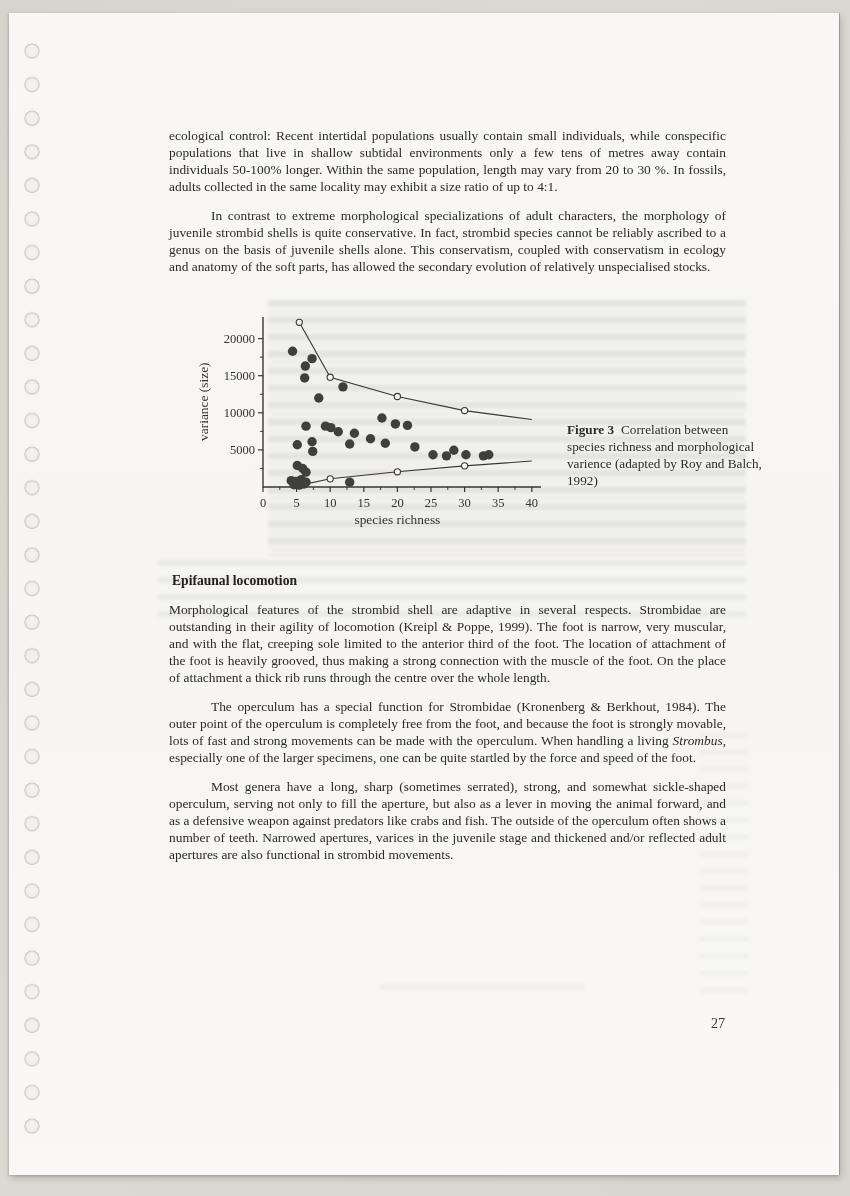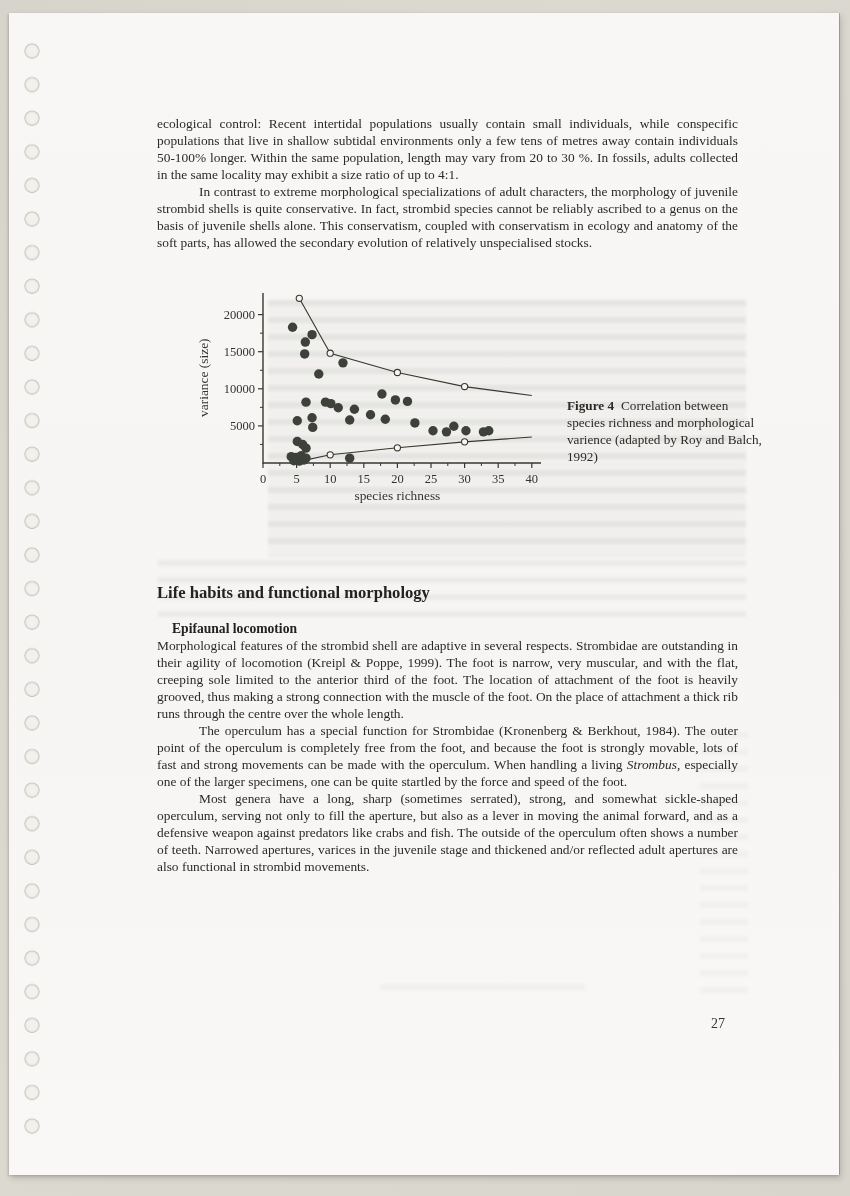--- a/index.html
+++ b/index.html
@@ -38,21 +38,21 @@
   .g2{left:158px;top:560px;width:588px;height:66px;opacity:.55;}
   .g3{left:380px;top:984px;width:205px;height:14px;opacity:.35;}
   .g4{left:700px;top:732px;width:48px;height:266px;opacity:.30;}
 
   
   .content{
     position:absolute;left:157px;top:115px;width:581px;
     font-size:13.4px;line-height:17px;color:#2b2a27;
     text-align:justify;
   }
-  .content p{margin:0;}
+  .content p{margin:12px;}
   p.indent{text-indent:42px;}
   h1.section{font-size:16.6px;line-height:20px;margin:52px 0 0 0;font-weight:bold;color:#23221f;}
   h2.subsection{font-size:13.6px;line-height:17px;margin:17px 0 0 15px;font-weight:bold;color:#23221f;}
 
   
   .figure{position:relative;height:246px;margin-top:34px;}
   .figure svg{position:absolute;left:36px;top:0;}
   .caption{
     position:absolute;left:410px;top:112px;width:200px;
     font-size:13.2px;line-height:17px;text-align:left;text-indent:0;
@@ -169,25 +169,24 @@
           <circle cx="108.304" cy="170.58" r="4.7" fill="#3d413a"></circle>
           <circle cx="113.00800000000001" cy="173.177" r="4.7" fill="#3d413a"></circle>
           <circle cx="156.688" cy="173.177" r="4.7" fill="#3d413a"></circle>
           <circle cx="100.91199999999999" cy="175.774" r="4.7" fill="#3d413a"></circle>
           <circle cx="106.28800000000001" cy="176.145" r="4.7" fill="#3d413a"></circle>
           <circle cx="110.99199999999999" cy="175.032" r="4.7" fill="#3d413a"></circle>
           <text x="204.4" y="215" text-anchor="middle" class="axis-label">species richness</text>
           <text x="15" y="92.67" text-anchor="middle" class="axis-label" transform="rotate(-90 15 92.67)">variance (size)</text>
         </svg>
       <div class="caption">
-        <span class="cap-label">Figure 4</span><span>Correlation between species richness and morphological varience (adapted by Roy and Balch, 1992)</span>
+        <span class="cap-label">Figure 3</span><span>Correlation between species richness and morphological varience (adapted by Roy and Balch, 1992)</span>
       </div>
     </div>
 
-    <h1 class="section">Life habits and functional morphology</h1>
     <h2 class="subsection">Epifaunal locomotion</h2>
 
     <p>Morphological features of the strombid shell are adaptive in several respects. Strombidae are outstanding in their agility of locomotion (Kreipl &amp; Poppe, 1999). The foot is narrow, very muscular, and with the flat, creeping sole limited to the anterior third of the foot. The location of attachment of the foot is heavily grooved, thus making a strong connection with the muscle of the foot. On the place of attachment a thick rib runs through the centre over the whole length.</p>
     <p class="indent"><span>The operculum has a special function for Strombidae (Kronenberg &amp; Berkhout, 1984). The outer point of the operculum is completely free from the foot, and because the foot is strongly movable, lots of fast and strong movements can be made with the operculum. When handling a living </span><i>Strombus</i><span>, especially one of the larger specimens, one can be quite startled by the force and speed of the foot.</span></p>
     <p class="indent">Most genera have a long, sharp (sometimes serrated), strong, and somewhat sickle-shaped operculum, serving not only to fill the aperture, but also as a lever in moving the animal forward, and as a defensive weapon against predators like crabs and fish. The outside of the operculum often shows a number of teeth. Narrowed apertures, varices in the juvenile stage and thickened and/or reflected adult apertures are also functional in strombid movements.</p>
   </div>
 
   <div class="pagenum">27</div>
 
 </div>

